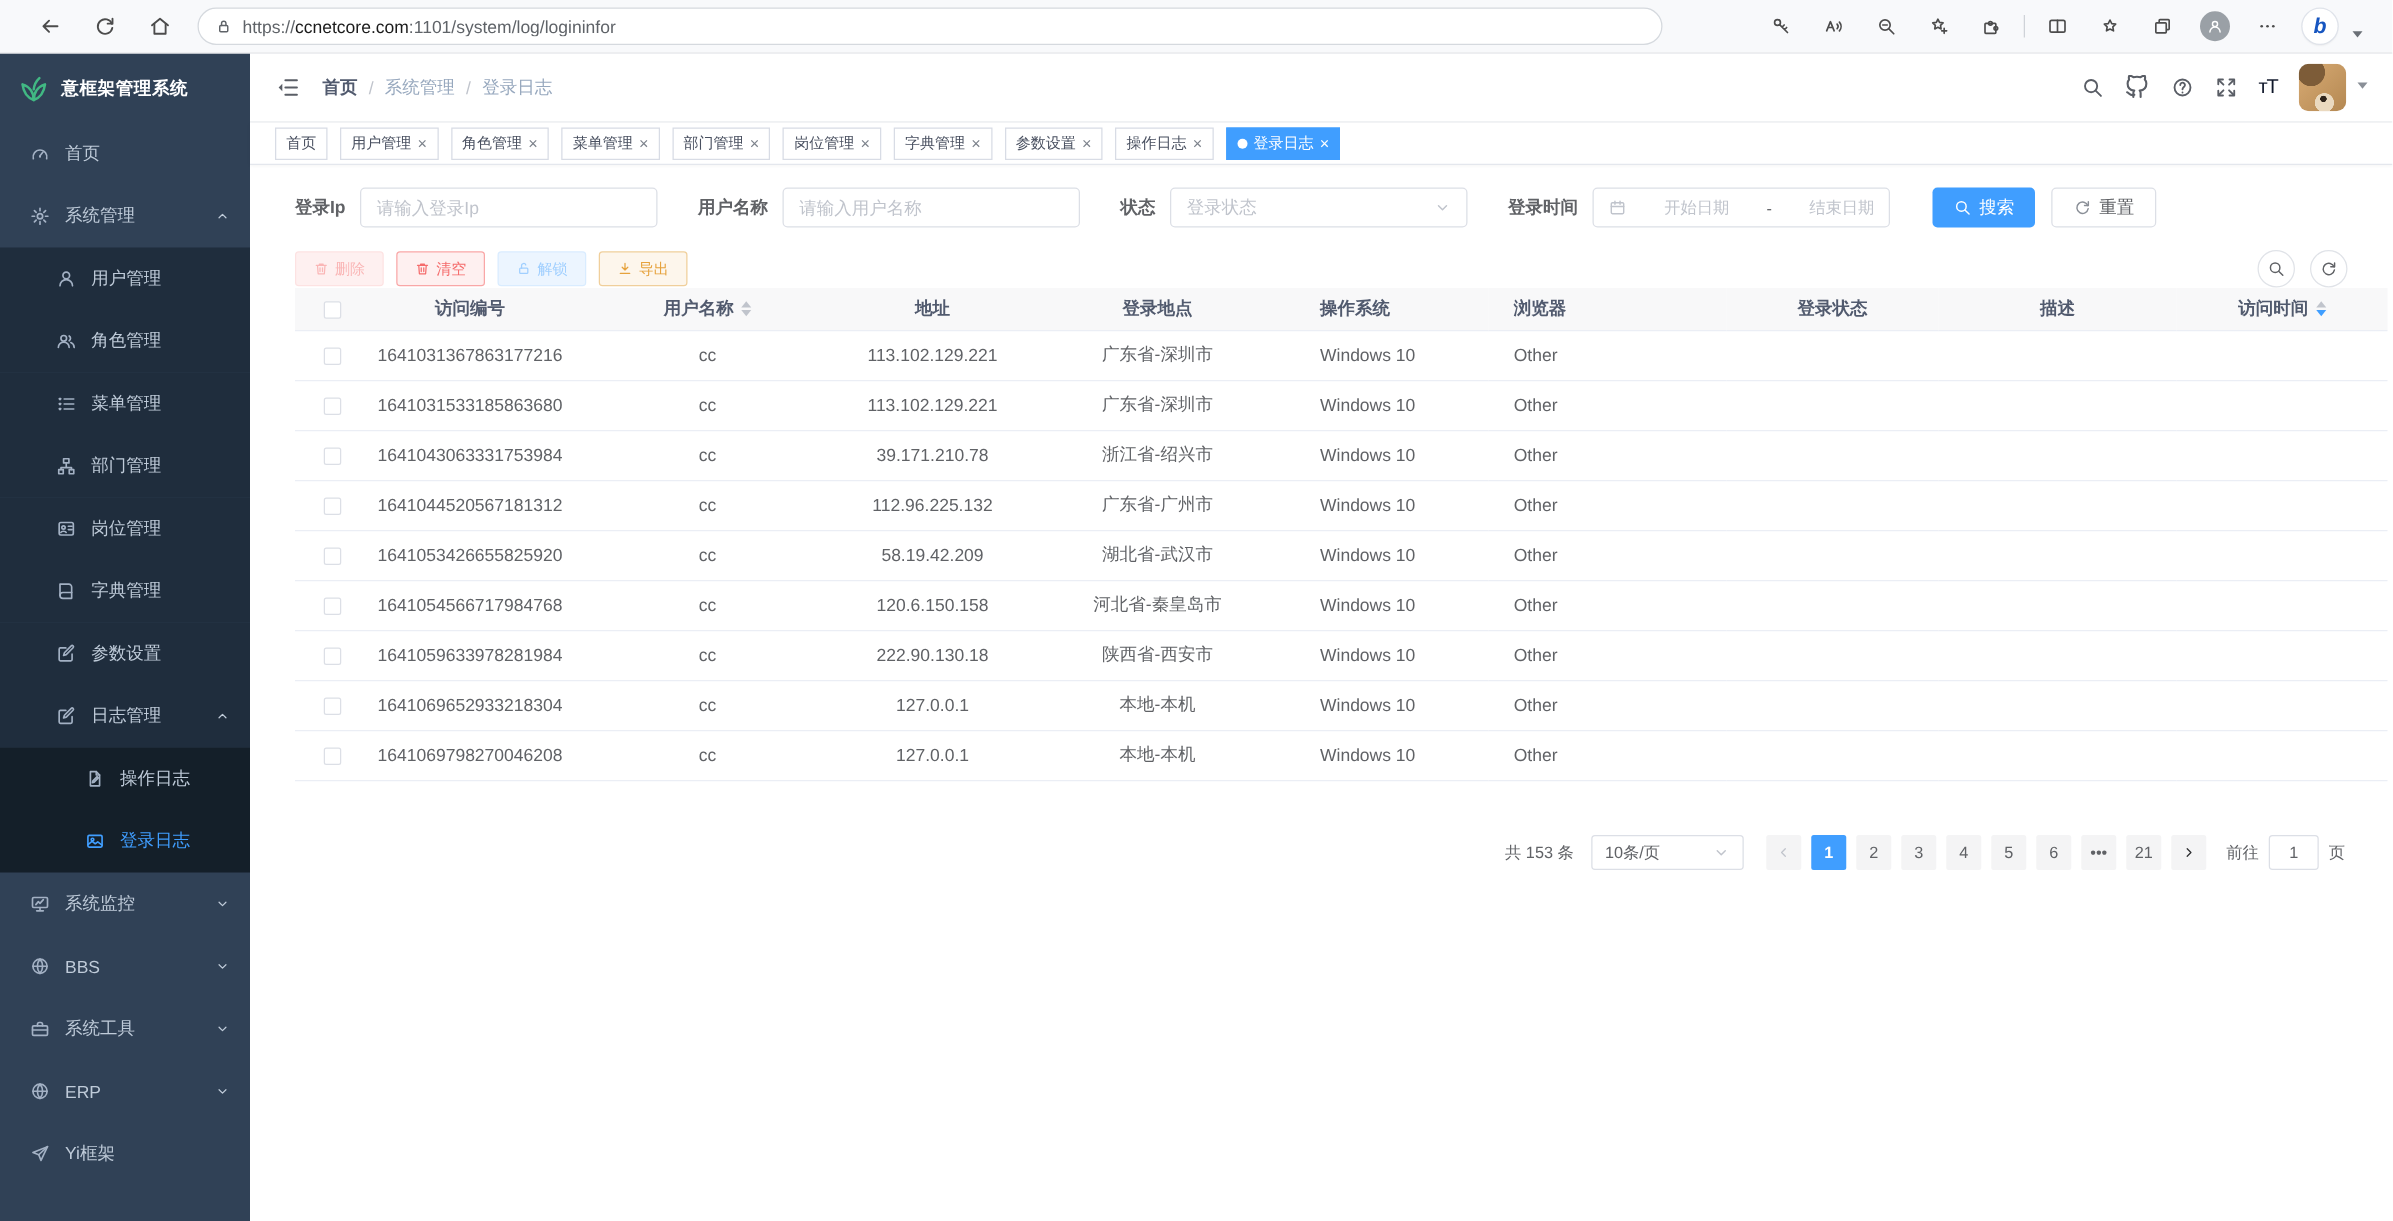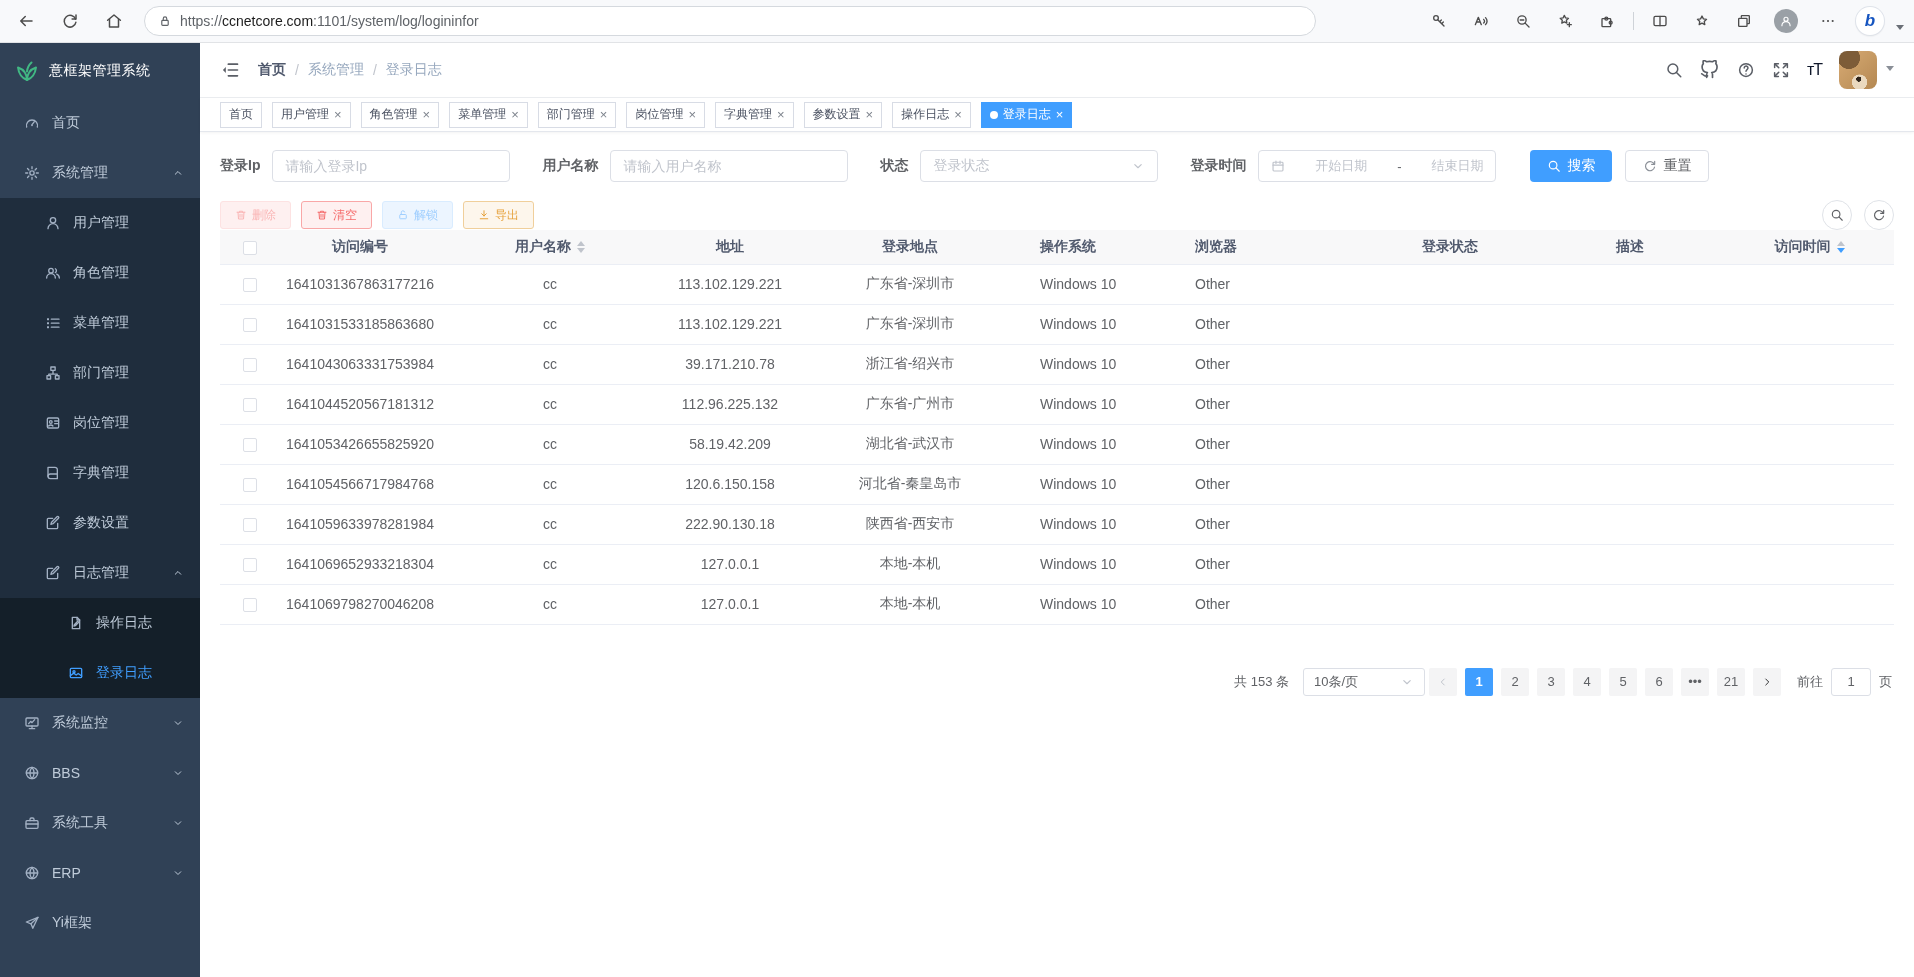--- a/index.html
+++ b/index.html
@@ -2,37 +2,37 @@
 <html><head>
 <meta charset="utf-8">
 <style>
 *{box-sizing:border-box;margin:0;padding:0}
 html,body{width:1914px;height:977px;overflow:hidden;font-family:"Liberation Sans","DejaVu Sans",sans-serif;background:#fff}
 .ic{width:18px;height:18px;display:block}
 .ic12{width:12px;height:12px}.ic14{width:14px;height:14px}.ic16{width:16px;height:16px}.ic20{width:20px;height:20px}.ic24{width:24px;height:24px}
 button{font-family:Liberation Sans, sans-serif;border:none;background:none;cursor:pointer}
 
 
-.browser{height:43px;background:#f8f9fb;border-bottom:1px solid #e1e3e6;display:flex;align-items:center;padding:0 10px}
+.browser{height:43px;background:#f8f9fb;border-bottom:1px solid #e1e3e6;display:flex;align-items:center;padding:0 24px}
 .b-ic{width:32px;height:32px;display:flex;align-items:center;justify-content:center;color:#4c4c4c;border-radius:4px;flex:0 0 auto}
 .urlpill{width:1172px;height:30px;margin-left:14px;background:#fff;border:1px solid #d5d9de;border-radius:15px;display:flex;align-items:center;padding:0 13px;gap:8px;flex:0 0 auto}
 .urlpill .txt{font-size:14px;color:#5f6368;white-space:nowrap;overflow:hidden}
 .urlpill .host{color:#1b1b1b}
 .b-right{display:flex;align-items:center;margin-left:auto;gap:10px;color:#4c4c4c}
 .b-div{width:1px;height:18px;background:#cfd3d8}
 .b-avatar{width:24px;height:24px;border-radius:50%;background:#9aa0a6;color:#fff;display:flex;align-items:center;justify-content:center}
 .bing{width:28px;height:28px;border-radius:50%;background:#fff;box-shadow:0 0 0 1px #dfe3ea,0 1px 2px rgba(0,0,0,.12);display:flex;align-items:center;justify-content:center;font-weight:bold;font-style:italic;font-size:17px;color:#1655c0}
 .mini-caret{width:0;height:0;border:4px solid transparent;border-top:5px solid #6a6f76;margin-top:16px}
 
 
 .app{display:flex;height:934px}
 .sidebar{width:200px;flex:0 0 200px;background:#304156;color:#bfcbd9;overflow:hidden}
 .logo{height:55px;display:flex;align-items:center;padding-left:15px;gap:10px}
 .logo .ic{color:#41b883}
-.logo-title{color:#fff;font-size:14px;font-weight:normal;letter-spacing:.5px}
+.logo-title{color:#fff;font-size:14px;font-weight:bold;letter-spacing:.5px}
 .menu-item{height:50px;display:flex;align-items:center;font-size:14px;position:relative;cursor:pointer}
 .menu-item .ic{color:#a3b1c4;margin-right:12px;flex:0 0 auto}
 .menu-item .arrow{position:absolute;right:16px;margin:0;color:#bfcbd9}
 .menu-item.lv1{padding-left:24px}
 .menu-item.lv2{padding-left:45px;background:#1f2d3d}
 .menu-item.lv3{padding-left:68px;background:#141f29}
 .menu-item.active{color:#409eff}
 .menu-item.active .ic{color:#409eff}
 
 .main{flex:1;display:flex;flex-direction:column;min-width:0;background:#fff}
@@ -54,21 +54,21 @@
 
 
 .tabsbar{height:34px;display:flex;align-items:center;gap:10px;padding:0 20px;border-bottom:1px solid #e4e7ed;box-shadow:0 1px 3px rgba(0,0,0,.05);flex:0 0 auto}
 .tab{height:26px;padding:0 8px;border:1px solid #d8dce5;background:#fff;color:#495060;font-size:12px;display:flex;align-items:center;gap:5px;cursor:pointer;white-space:nowrap}
 .tab .x{font-size:13px;line-height:1;color:#7d838c}
 .tab.active{background:#409eff;border-color:#409eff;color:#fff}
 .tab.active .x{color:#fff}
 .tab .dot{width:8px;height:8px;border-radius:50%;background:#fff}
 
 
-.content{flex:1;padding:0 20px;min-width:0}
+.content{flex:1;padding:0 36px;min-width:0}
 .search-row{margin-top:18px;display:flex;align-items:center}
 .f-label{font-size:14px;font-weight:bold;color:#606266;margin-right:12px;white-space:nowrap}
 .inp{width:238px;height:32px;border:1px solid #dcdfe6;border-radius:4px;background:#fff;display:flex;align-items:center;padding:0 12px;font-size:14px;color:#606266;gap:6px}
 input.raw{border:none;outline:none;width:100%;font-size:14px;color:#606266;font-family:inherit;background:transparent}
 input.raw::placeholder{color:#c0c4cc}
 .ph{color:#c0c4cc}
 .sp30{width:32px}
 .sel .chev{margin-left:auto;color:#c0c4cc}
 .date .cal{color:#c0c4cc}
 .date{justify-content:space-between;font-size:13px}
@@ -95,21 +95,21 @@
 .cb{width:14px;height:14px;border:1px solid #dcdfe6;border-radius:2px;background:#fff;display:inline-block;vertical-align:middle}
 .carets{display:inline-flex;flex-direction:column;margin-left:6px;gap:2px}
 .carets i{display:block;width:0;height:0;border:4px solid transparent}
 .carets .cu{border-top:none;border-bottom:5px solid #c0c4cc}
 .carets .cd{border-bottom:none;border-top:5px solid #c0c4cc}
 .carets .cd.on{border-top-color:#409eff}
 
 
 .pager-row{margin-top:43px;display:flex;align-items:center;justify-content:flex-end;font-size:13px;color:#606266;padding-right:2px}
 .total{margin-right:14px;white-space:nowrap}
-.psize{width:122px;height:28px;border:1px solid #dcdfe6;border-radius:3px;background:#fff;display:flex;align-items:center;padding:0 10px;margin-right:0;color:#606266}
+.psize{width:122px;height:28px;border:1px solid #dcdfe6;border-radius:3px;background:#fff;display:flex;align-items:center;padding:0 10px;margin-right:14px;color:#606266}
 .psize .chev{margin-left:auto;color:#c0c4cc}
 .pages{display:flex;align-items:center}
 .pg{min-width:28px;height:28px;margin:0 4px;padding:0 3px;background:#f4f4f5;color:#606266;border-radius:2px;display:flex;align-items:center;justify-content:center;font-size:13px}
 .pg.active{background:#409eff;color:#fff;font-weight:bold}
 .pg.prev{color:#c0c4cc}
 .pg.next{color:#303133}
 .goto{display:flex;align-items:center;gap:8px;margin-left:12px;white-space:nowrap}
 .goto input{width:40px;height:28px;border:1px solid #dcdfe6;border-radius:3px;text-align:center;font-size:13px;color:#606266;outline:none;font-family:inherit}
 </style>
 </head>

